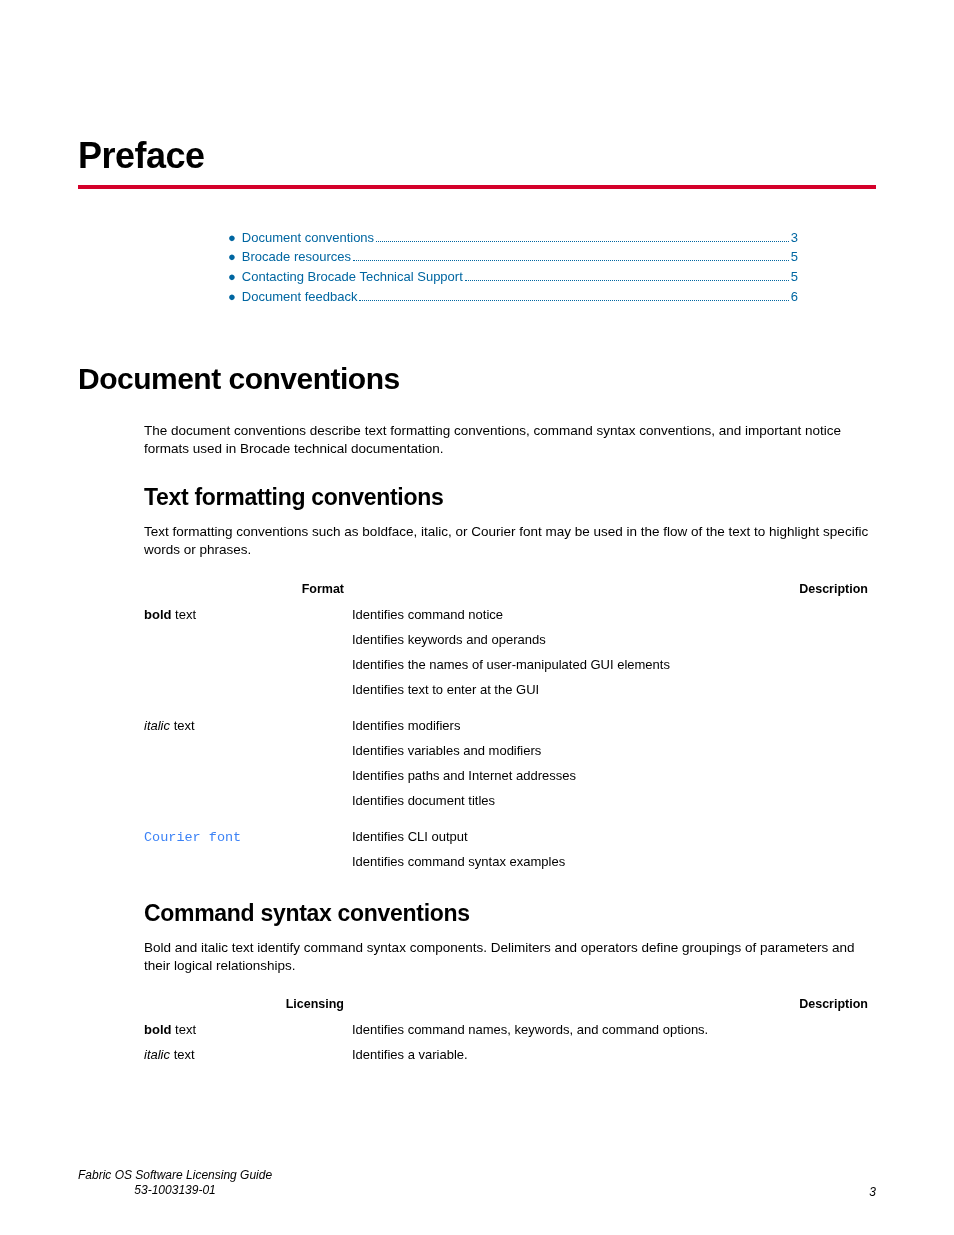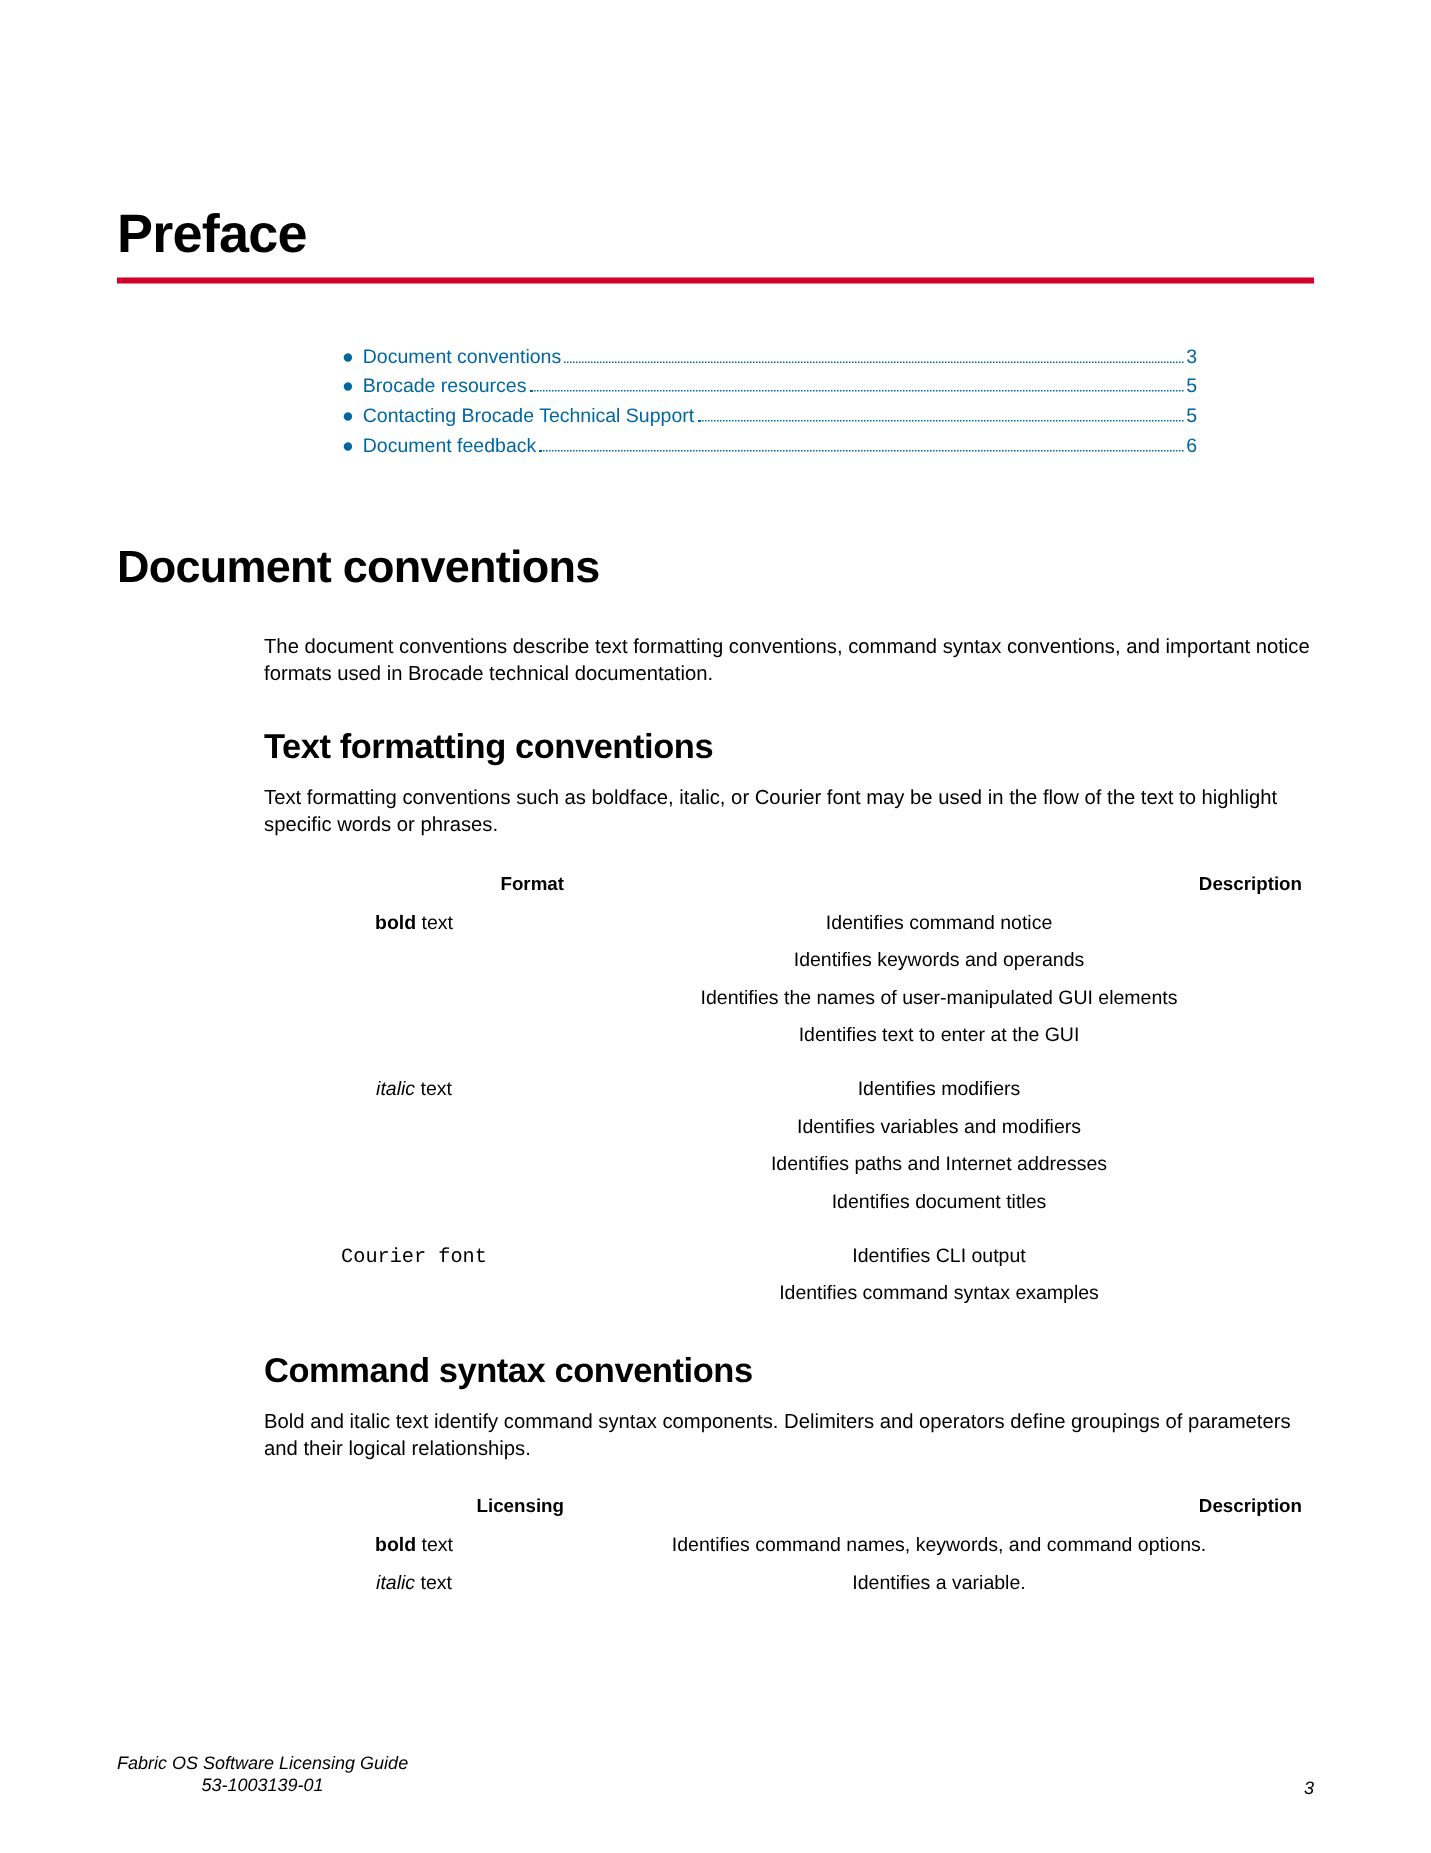--- a/index.html
+++ b/index.html
@@ -65,21 +65,21 @@
     color: #0066a1;
   }
   h1.section {
     font-family: "Arial Narrow", Arial, sans-serif;
     font-weight: 700;
     font-size: 30px;
     letter-spacing: -0.5px;
     margin: 0 0 26px 0;
   }
   .body-indent {
-    margin-left: 98px;
+    margin-left: 66px;
     margin-right: 0;
   }
   p.body {
     font-size: 13.5px;
     line-height: 1.35;
     margin: 0 0 14px 0;
   }
   h2.subsection {
     font-family: "Arial Narrow", Arial, sans-serif;
     font-weight: 700;
@@ -94,30 +94,30 @@
     margin-top: 16px;
   }
   table.conv th {
     text-align: right;
     font-weight: 700;
     font-size: 12.5px;
     padding: 6px 8px 6px 0;
     vertical-align: top;
   }
   table.conv td {
-    text-align: center;
+    text-align: left;
     padding: 5px 8px 5px 0;
     vertical-align: top;
   }
   table.conv td.fmt {
     width: 200px;
   }
   .bold-sample { font-weight: 700; }
   .italic-sample { font-style: italic; }
-  .courier-sample { font-family: "Courier New", Courier, monospace; color:#000000; font-size:13.5px;}
+  .courier-sample { font-family: "Courier New", Courier, monospace; color:#3b82f6; font-size:13.5px;}
   .footer {
     position: absolute;
     bottom: 36px;
     left: 78px;
     right: 78px;
     font-style: italic;
     font-size: 12px;
     display: flex;
     justify-content: space-between;
     align-items: flex-end;

